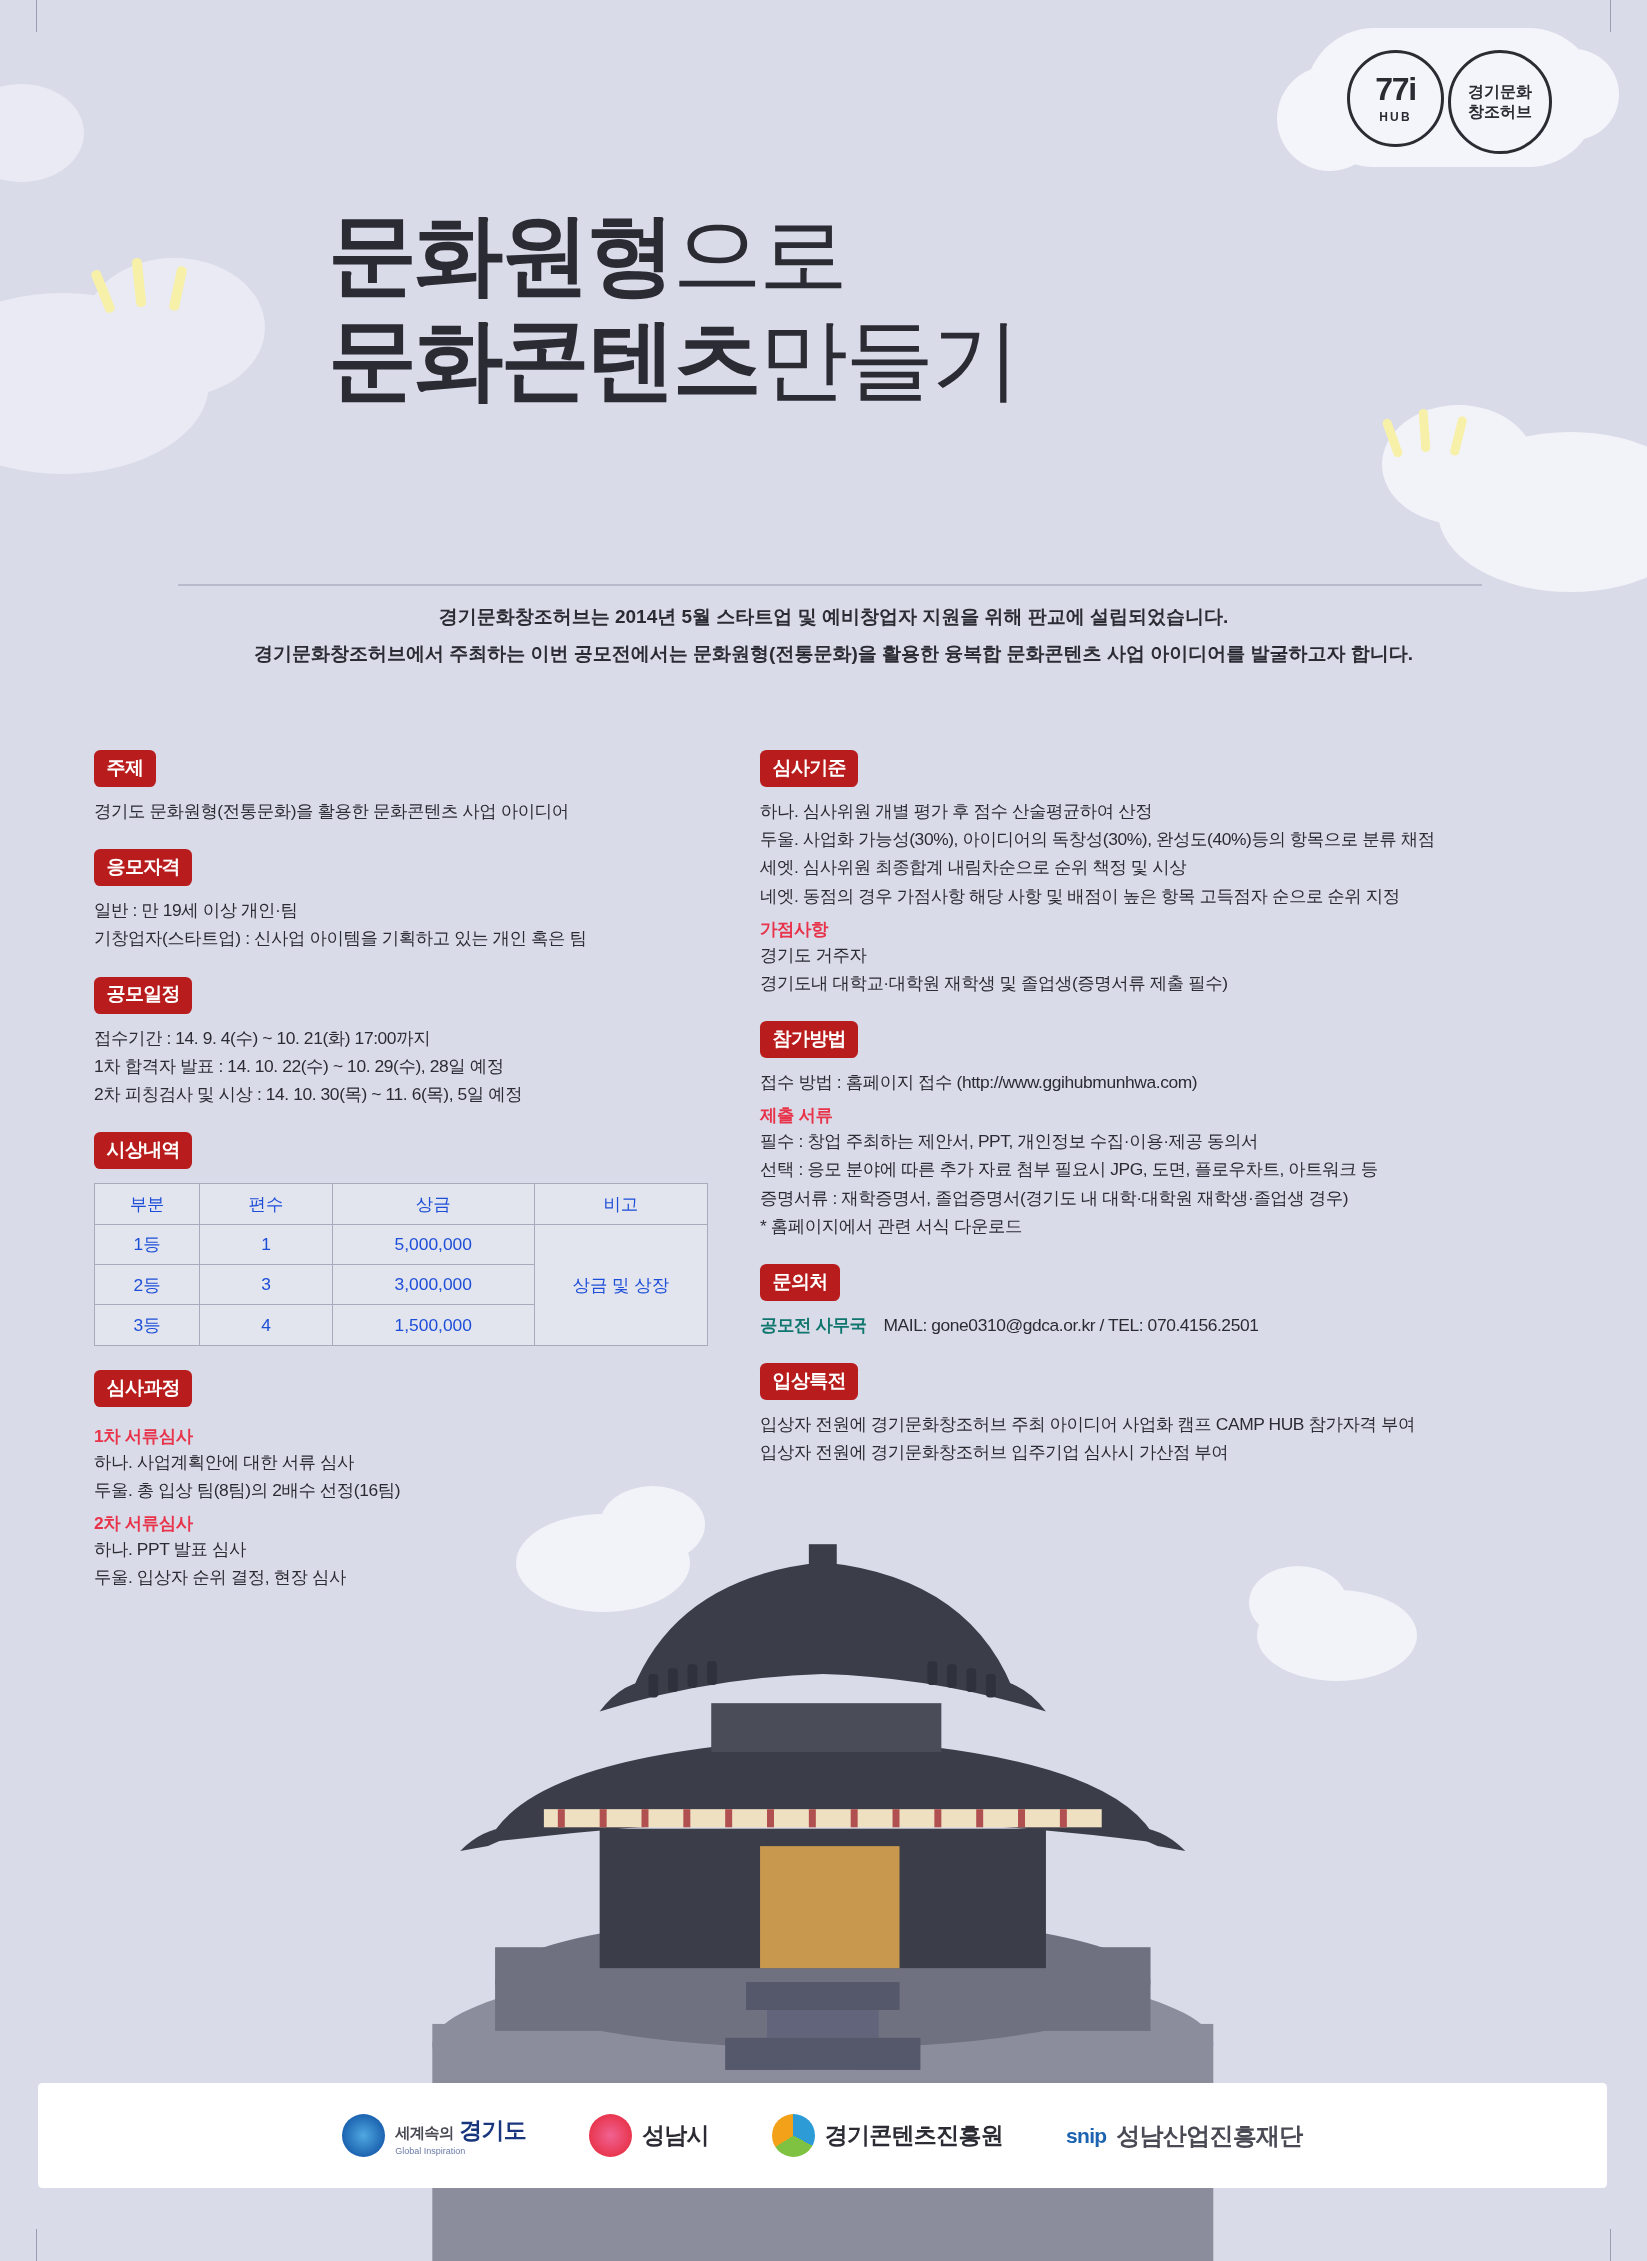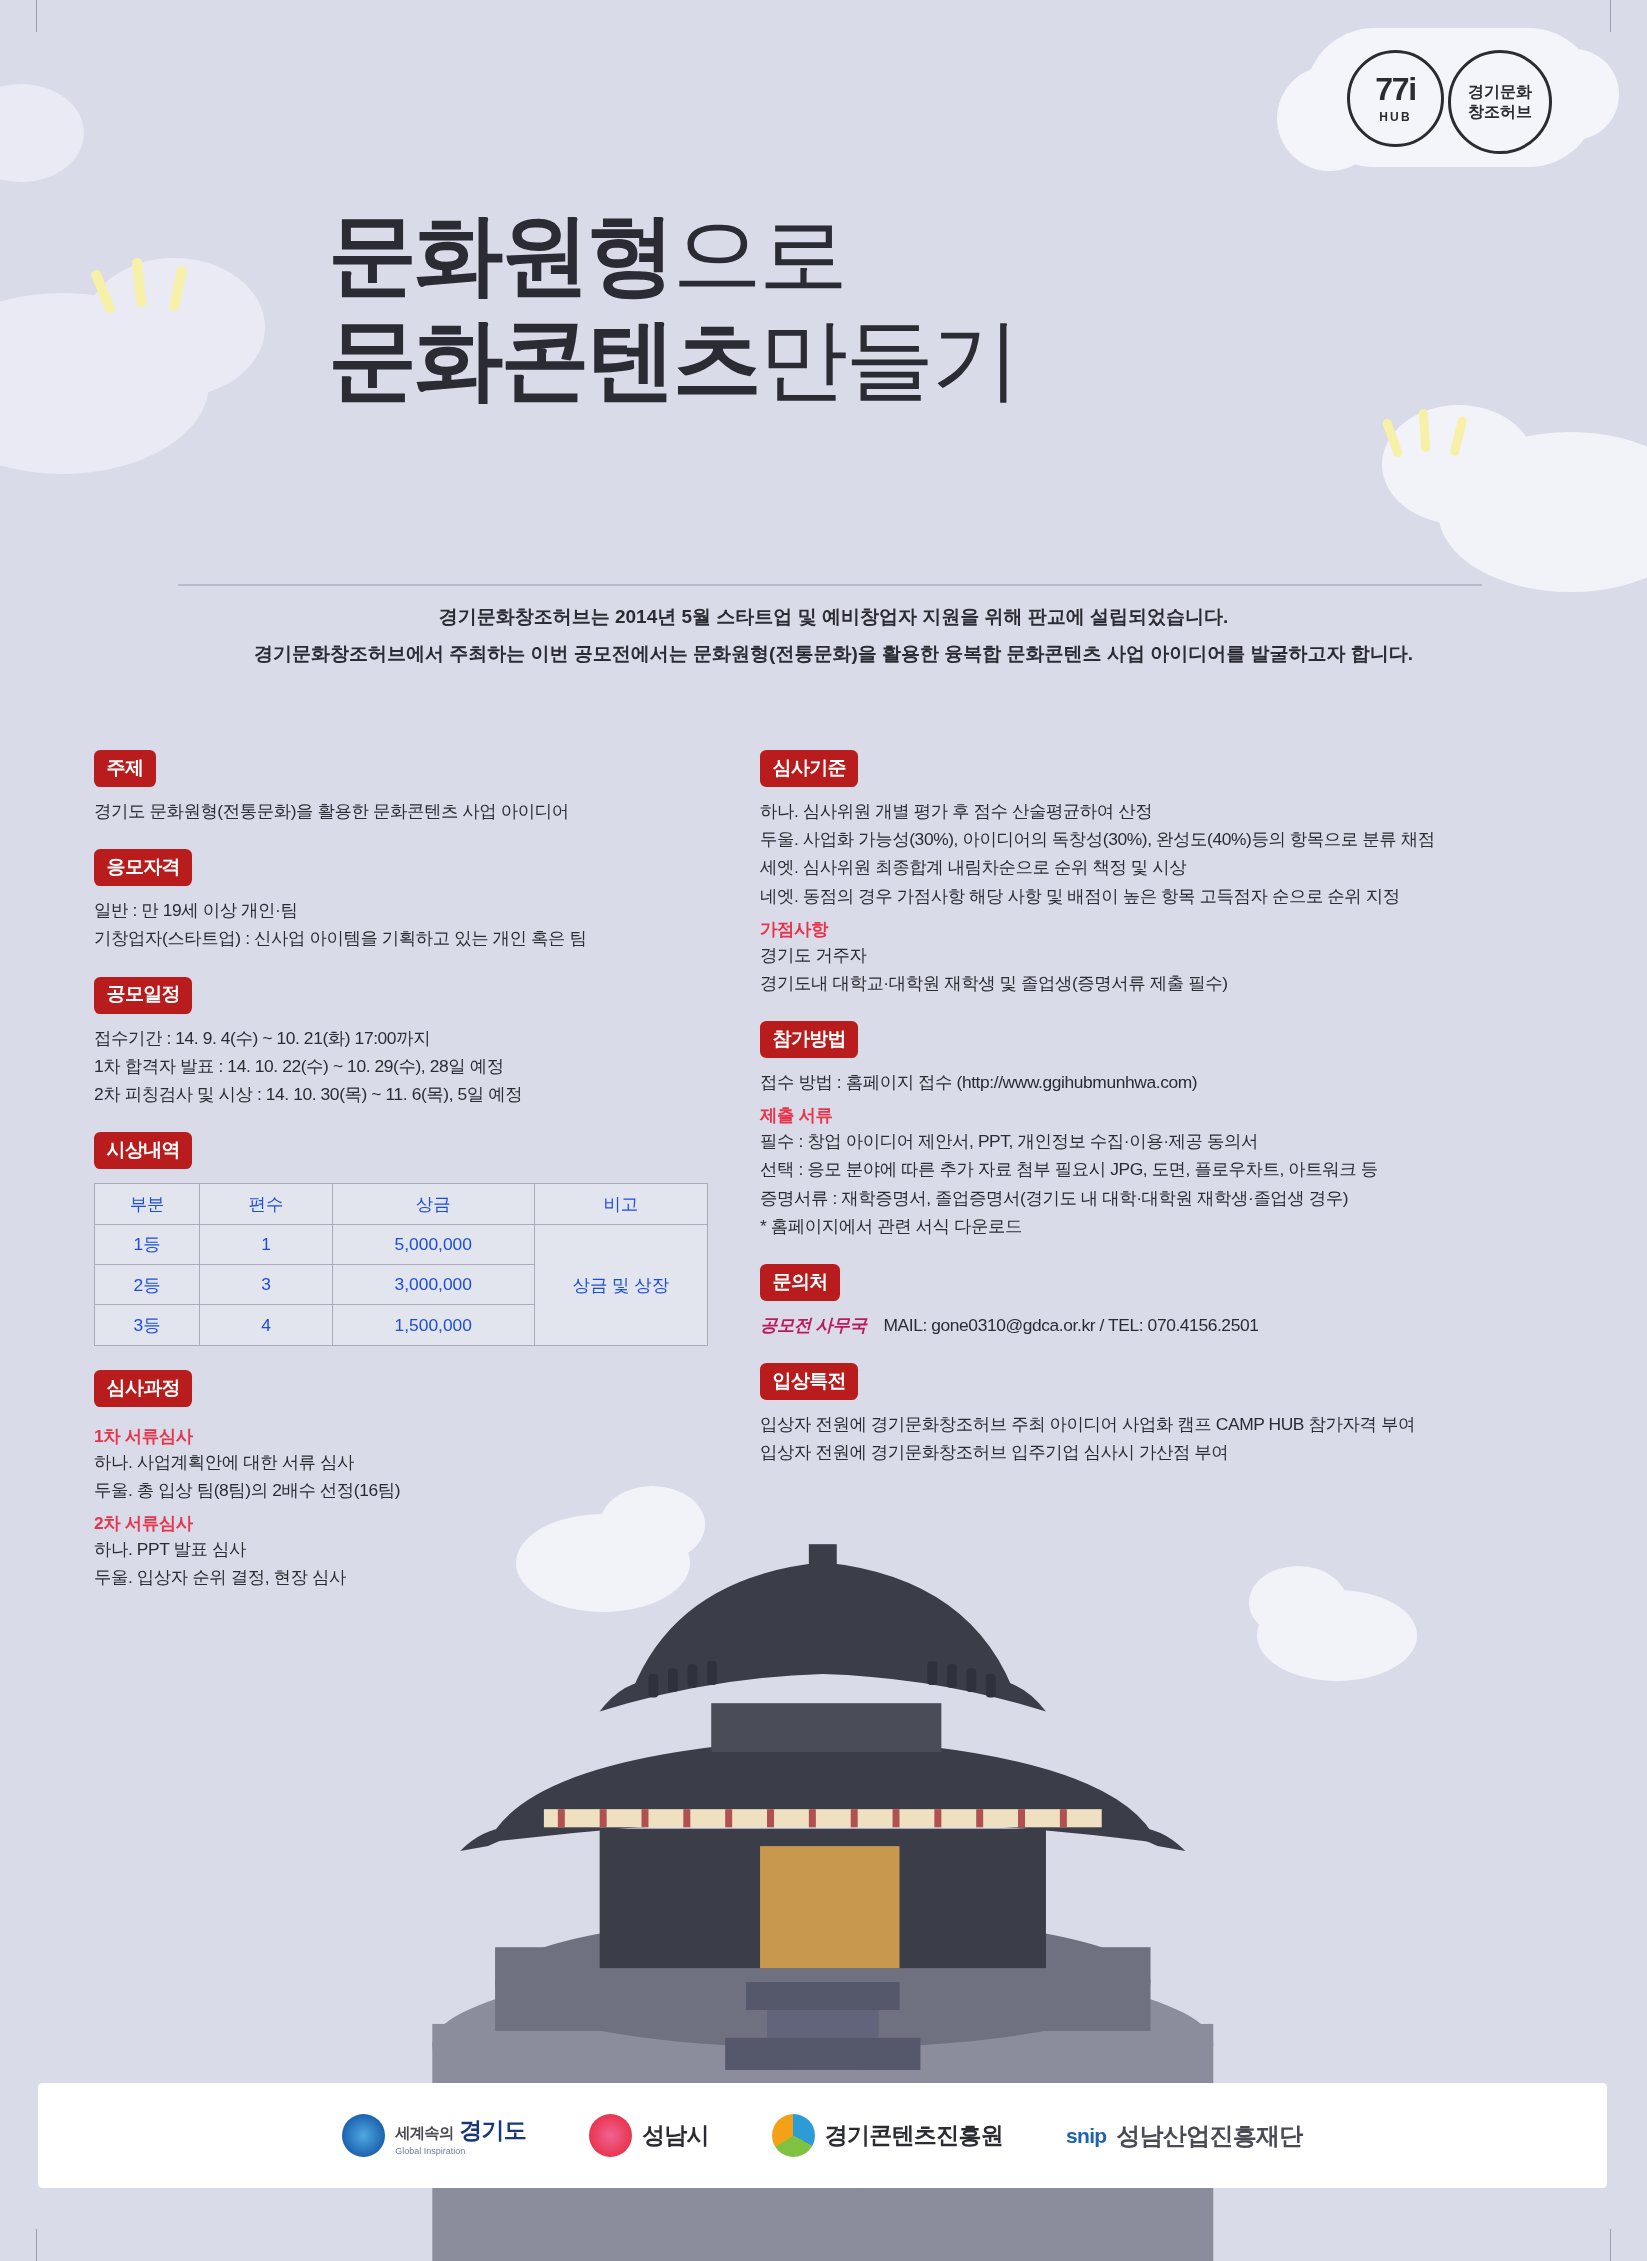--- a/index.html
+++ b/index.html
@@ -45,21 +45,21 @@
   .intro p{margin:0 0 9.8px 0;font-size:19px;font-weight:bold;color:#2b2b33;line-height:1.45;}
 
   
   .colL{position:absolute;left:94px;top:750px;width:697px;}
   .colR{position:absolute;left:760px;top:750px;width:788px;}
 
   .sec{margin-bottom:24px;}
   .tag{display:inline-block;background:#b91c1c;color:#fff;font-size:19px;font-weight:bold;
        padding:4.9px 12.6px 6.3px;border-radius:6.3px;letter-spacing:-0.7px;margin-bottom:9.8px;}
   .body{font-size:17.4px;line-height:1.62;color:#2b2b33;letter-spacing:-0.4px;}
-  .body .red{color:#be185d;font-weight:bold;font-style:italic;}
+  .body .red{color:#0f766e;font-weight:bold;}
   .subred{color:#e8334a;font-size:17.4px;font-weight:bold;margin-top:7px;letter-spacing:-0.4px;}
 
   
   table.prize{border-collapse:collapse;margin-top:4.2px;width:614px;background:rgba(255,255,255,0.25);}
   table.prize th,table.prize td{border:1.4px solid #a9abbd;font-size:17.4px;text-align:center;padding:7.7px 0;color:#1d4ed8;}
   table.prize th{font-weight:normal;}
 
   
   .scene{position:absolute;left:0;bottom:0;width:1647px;height:767px;}
 
@@ -217,21 +217,21 @@
         <div>경기도 거주자</div>
         <div>경기도내 대학교·대학원 재학생 및 졸업생(증명서류 제출 필수)</div>
       </div>
     </div>
 
     <div class="sec">
       <div class="tag">참가방법</div>
       <div class="body">접수 방법 : 홈페이지 접수 (http://www.ggihubmunhwa.com)</div>
       <div class="subred">제출 서류</div>
       <div class="body">
-        <div>필수 : 창업 아이디어 제안서, PPT, 개인정보 수집·이용·제공 동의서</div>
+        <div>필수 : 창업 주최하는 제안서, PPT, 개인정보 수집·이용·제공 동의서</div>
         <div>선택 : 응모 분야에 따른 추가 자료 첨부 필요시 JPG, 도면, 플로우차트, 아트워크 등</div>
         <div>증명서류 : 재학증명서, 졸업증명서(경기도 내 대학·대학원 재학생·졸업생 경우)</div>
         <div>* 홈페이지에서 관련 서식 다운로드</div>
       </div>
     </div>
 
     <div class="sec">
       <div class="tag">문의처</div>
       <div class="body">
         <span class="red">공모전 사무국</span>

